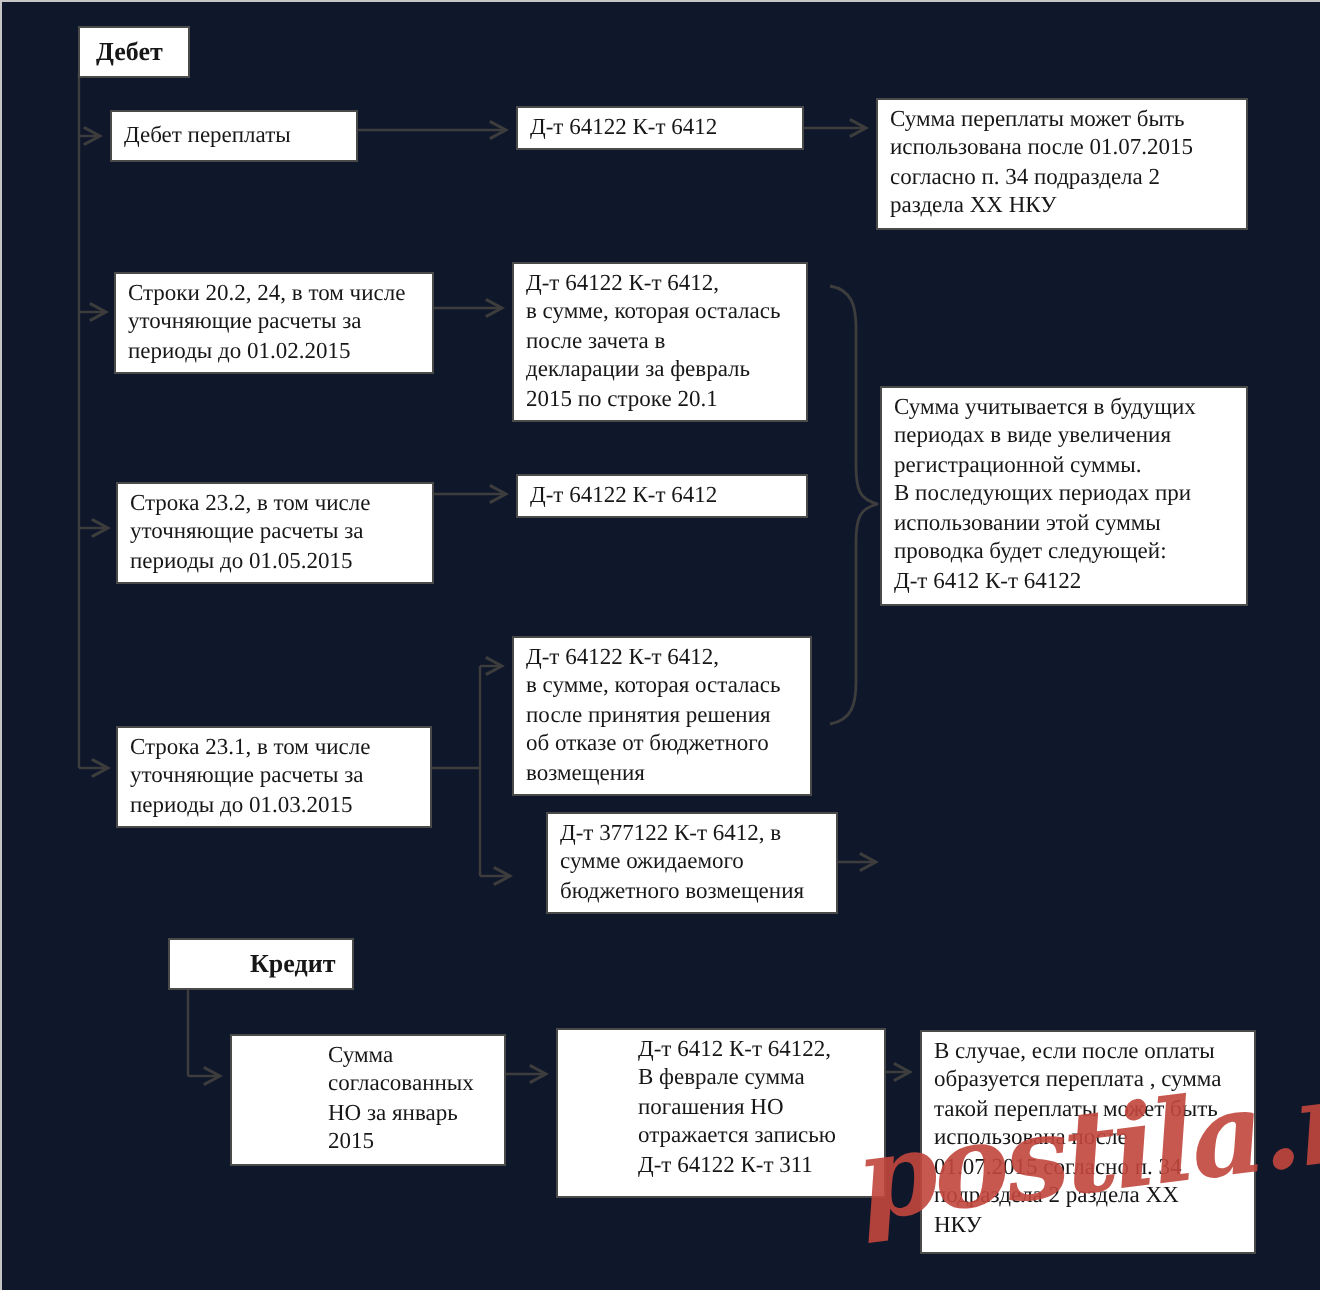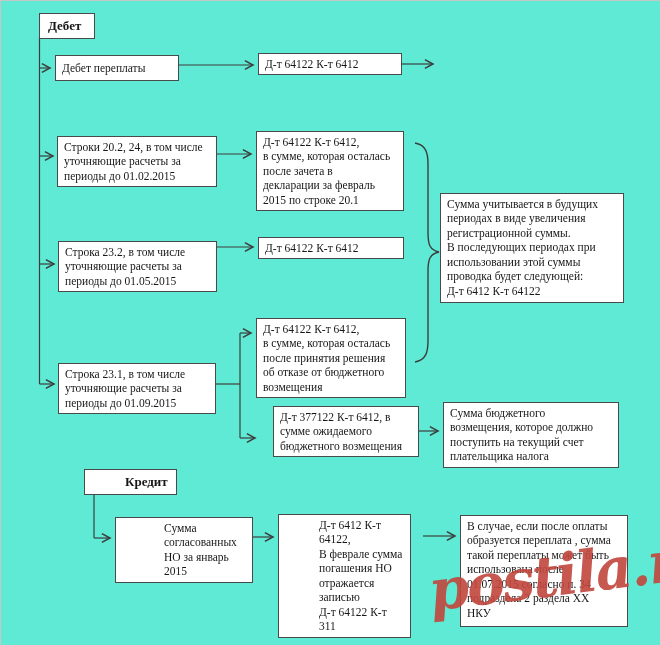--- a/index.html
+++ b/index.html
@@ -1,17 +1,17 @@
 <!DOCTYPE html>
 <html><head>
 <meta charset="utf-8">
 <style>
   html,body{margin:0;padding:0;background:#ffffff;}
   #canvas{
-    position:relative;width:660px;height:645px;background:#5eead4;
+    position:relative;width:660px;height:645px;background:#0f172a;
     overflow:hidden;
     border-left:1px solid #c6c6c6;border-top:1px solid #c6c6c6;
     font-family:"Liberation Serif","DejaVu Serif",serif;
     color:#171717;
   }
   .box{
     position:absolute;
     border:1px solid #4a4a4a;
     background:#ffffff;
     font-size:11.5px;
@@ -75,20 +75,24 @@
       <path d="M93,537 L109,537" marker-end="url(#arr)"></path>
       <path d="M252,536 L272,536" marker-end="url(#arr)"></path>
       <path d="M422,535 L454,535" marker-end="url(#arr)"></path>
     </g>
   </svg>
 
   <div class="box hdr" style="left:38px;top:12px;min-width:56px;">Дебет</div>
 
   <div class="box" style="left:54px;top:54px;width:124px;min-height:26px;padding-top:5px;">Дебет переплаты</div>
   <div class="box" style="left:257px;top:52px;width:144px;min-height:22px;">Д-т 64122 К-т 6412</div>
+  <div class="box" style="left:437px;top:48px;width:186px;min-height:64px;">Сумма переплаты может быть
+использована после 01.07.2015
+согласно п. 34 подраздела 2
+раздела XX НКУ</div>
 
   <div class="box" style="left:56px;top:135px;width:160px;min-height:48px;">Строки 20.2, 24, в том числе
 уточняющие расчеты за
 периоды до 01.02.2015</div>
   <div class="box" style="left:255px;top:130px;width:148px;min-height:78px;">Д-т 64122 К-т 6412,
 в сумме, которая осталась
 после зачета в
 декларации за февраль
 2015 по строке 20.1</div>
 
@@ -100,38 +104,34 @@
   <div class="box" style="left:439px;top:192px;width:184px;min-height:110px;">Сумма учитывается в будущих
 периодах в виде увеличения
 регистрационной суммы.
 В последующих периодах при
 использовании этой суммы
 проводка будет следующей:
 Д-т 6412 К-т 64122</div>
 
   <div class="box" style="left:57px;top:362px;width:158px;min-height:47px;">Строка 23.1, в том числе
 уточняющие расчеты за
-периоды до 01.09.2015</div>
+периоды до 01.03.2015</div>
   <div class="box" style="left:255px;top:317px;width:150px;min-height:77px;">Д-т 64122 К-т 6412,
 в сумме, которая осталась
 после принятия решения
 об отказе от бюджетного
 возмещения</div>
   <div class="box" style="left:272px;top:405px;width:146px;min-height:51px;">Д-т 377122 К-т 6412, в
 сумме ожидаемого
 бюджетного возмещения</div>
-  <div class="box" style="left:442px;top:401px;width:176px;min-height:64px;">Сумма бюджетного
-возмещения, которое должно
-поступить на текущий счет
-плательщика налога</div>
 
   <div class="box hdr" style="left:83px;top:468px;min-width:60px;padding-left:40px;">Кредит</div>
   <div class="box" style="left:114px;top:516px;width:138px;min-height:37px;padding-left:48px;">Сумма согласованных
 НО за январь 2015</div>
-  <div class="box" style="left:277px;top:513px;width:133px;min-height:85px;padding-left:40px;">Д-т 6412 К-т 64122,
+  <div class="box" style="left:277px;top:513px;width:165px;min-height:85px;padding-left:40px;">Д-т 6412 К-т 64122,
 В феврале сумма
 погашения НО
 отражается записью
 Д-т 64122 К-т 311</div>
   <div class="box" style="left:459px;top:514px;width:168px;min-height:112px;">В случае, если после оплаты
 образуется переплата , сумма
 такой переплаты может быть
 использована после
 01.07.2015 согласно п. 34
 подраздела 2 раздела XX

